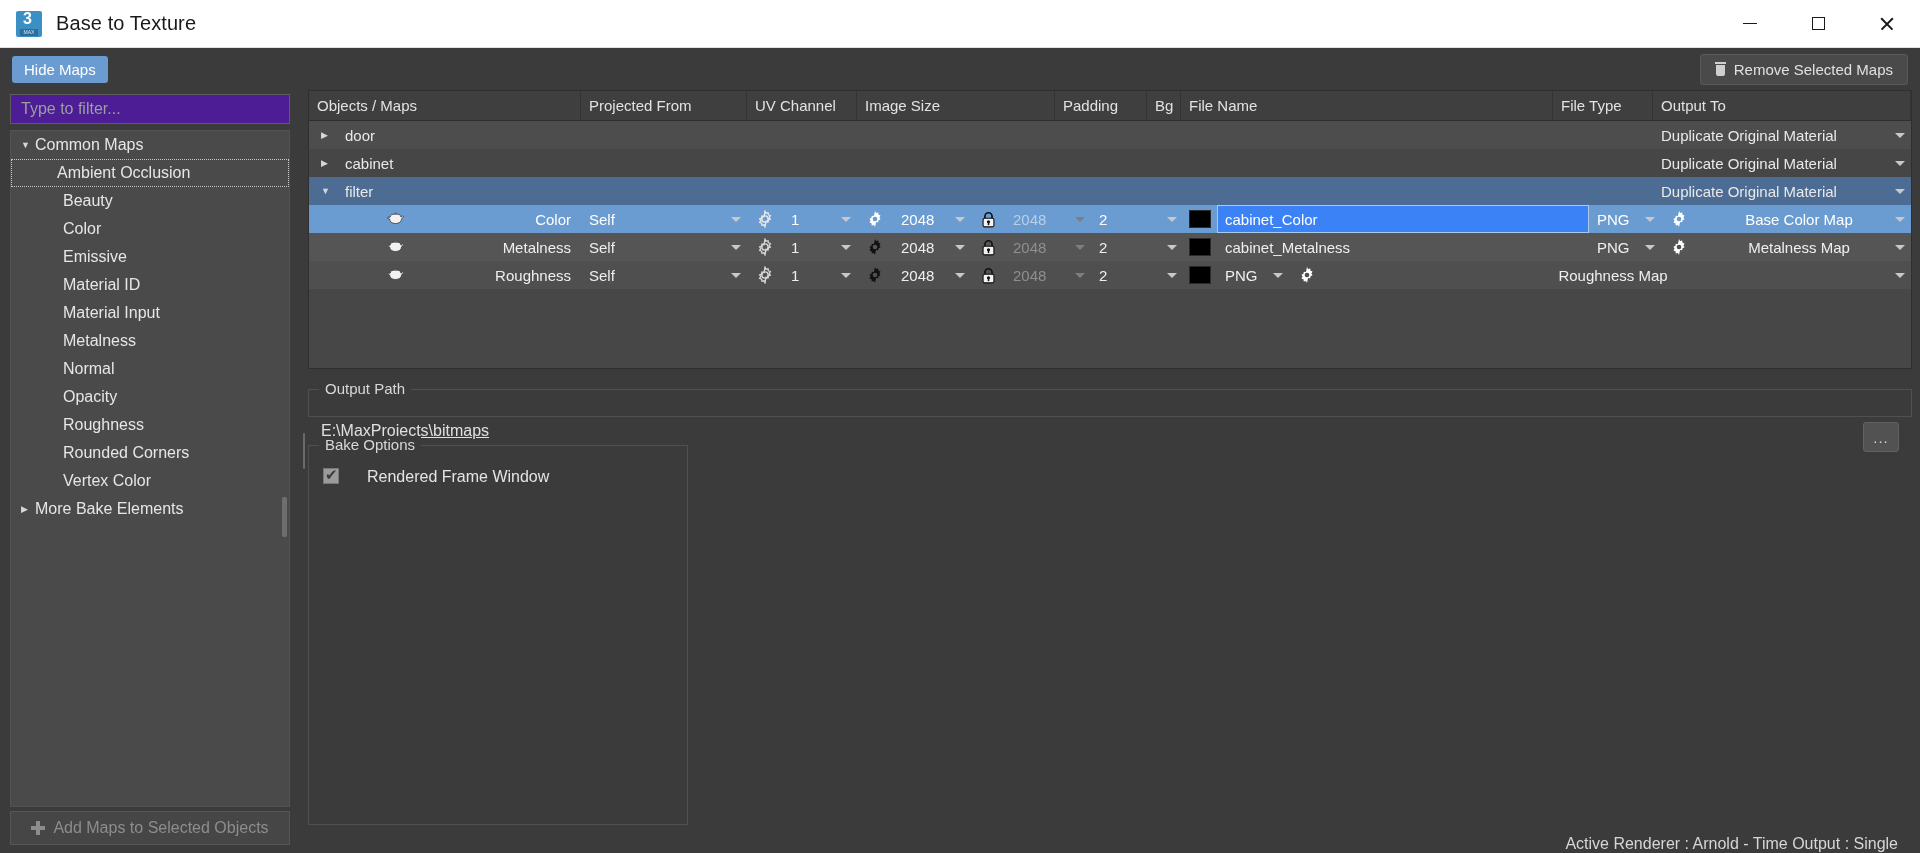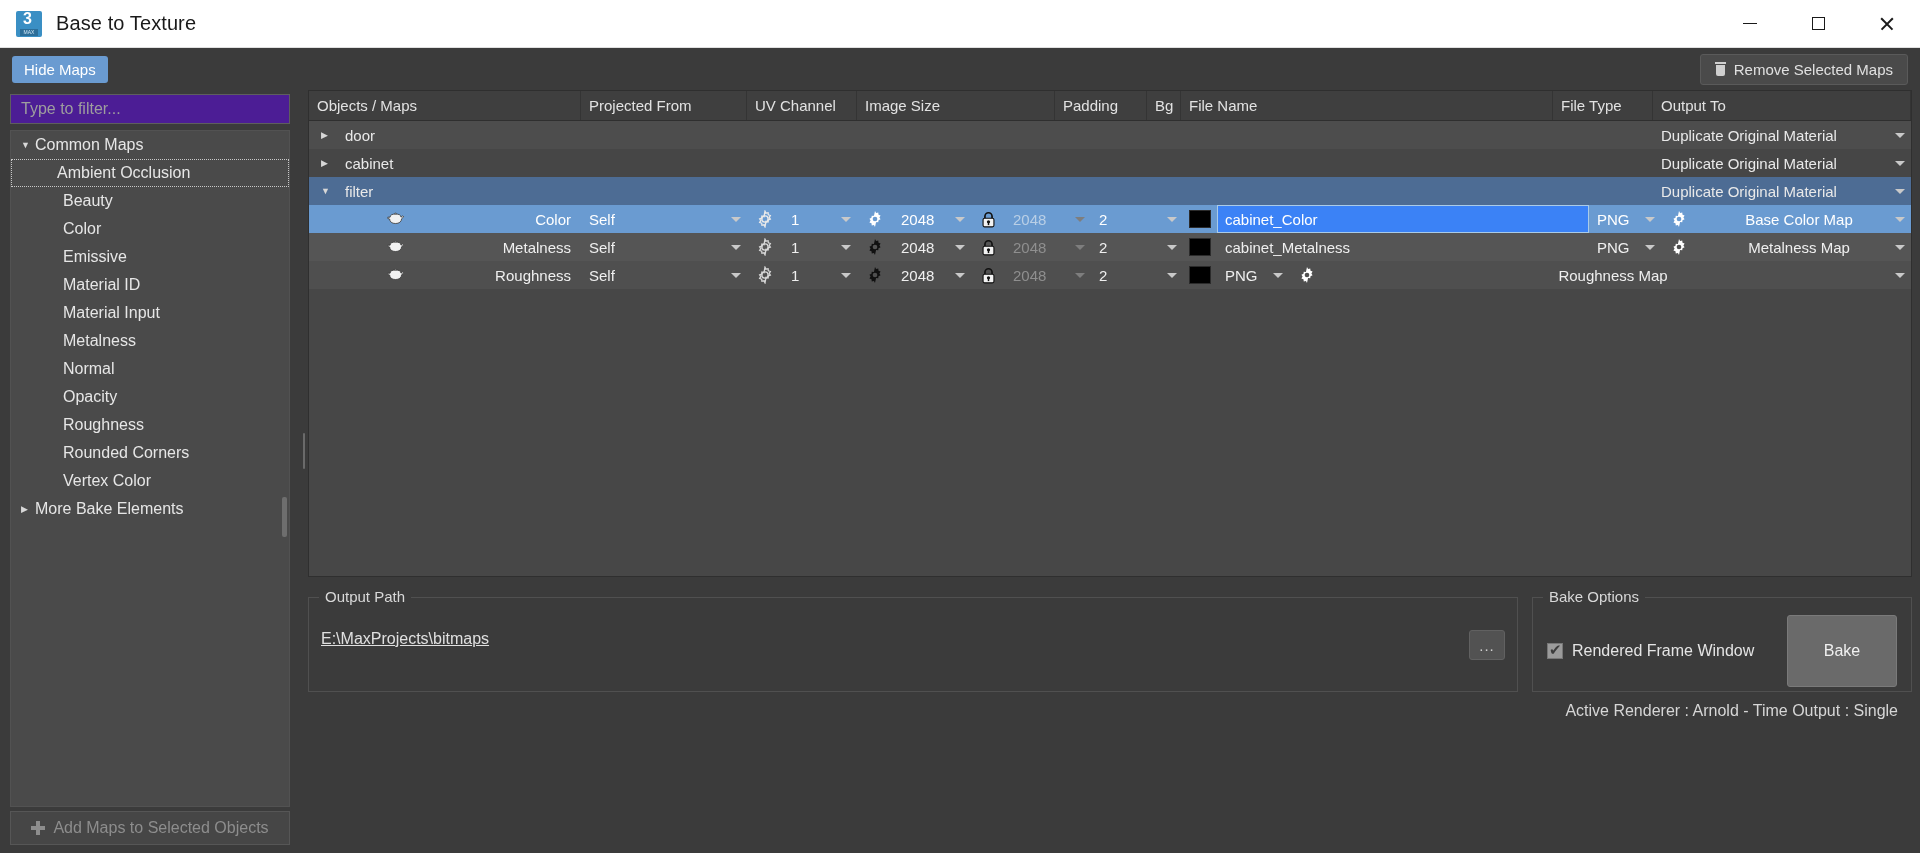--- a/index.html
+++ b/index.html
@@ -255,36 +255,36 @@
     display: flex; align-items: center; padding: 0 8px;
     position: relative;
   }
   .btn-dataimage {
     background: #5a5a5a; border: 1px solid #6a6a6a; color: #ececec;
     font-size: 15px; padding: 7px 18px; cursor: pointer;
     font-family: "Liberation Sans", sans-serif;
   }
 
   
-  .bottom { display: flex; gap: 14px; margin-top: 6px; }
+  .bottom { display: flex; gap: 14px; margin-top: 6px; flex-direction: column; }
   .outpath { flex: 1; position: relative; height: 95px; }
   .path-link {
     color: #e0e0e0; font-size: 16px; text-decoration: underline;
     position: absolute; left: 12px; top: 32px; cursor: pointer;
   }
   .btn-dots {
     position: absolute; right: 12px; top: 32px;
     width: 36px; height: 30px; background: #525252;
     border: 1px solid #616161; border-radius: 3px;
     color: #d0d0d0; font-size: 15px; letter-spacing: 1px;
     display:flex; align-items:center; justify-content:center; cursor:pointer;
   }
   .bakebox { width: 380px; flex: 0 0 380px; height: 95px; position: relative; }
   .bake-inner {
-    display:flex; align-items:center; height: 100%; padding-top: 6px;
+    display:flex; align-items:flex-start; height: 100%; padding-top: 6px; gap: 19px;
   }
   .chk {
     width: 16px; height: 16px; background: #9b9b9b; border: 1px solid #777;
     position: relative; flex:0 0 16px; cursor: pointer;
   }
   .chk.on:after {
     content:"\2714"; position:absolute; left:1px; top:-3px;
     font-size: 15px; color: #3c3c3c;
   }
   .chk-label { color: #e4e4e4; font-size: 16px; margin-left: 9px; }
@@ -649,20 +649,19 @@
         <div class="group-title">Output Path</div>
         <div class="path-link">E:\MaxProjects\bitmaps</div>
         <div class="btn-dots">...</div>
       </div>
 
       <div class="groupbox bakebox">
         <div class="group-title">Bake Options</div>
         <div class="bake-inner">
           <span class="chk on"></span>
           <span class="chk-label">Rendered Frame Window</span>
-          <button class="btn-bake">Bake</button>
         </div>
       </div>
     </div>
 
     <div class="statusline">Active Renderer : Arnold  -  Time Output : Single</div>
   </div>
 </div>
 
 </body></html>

